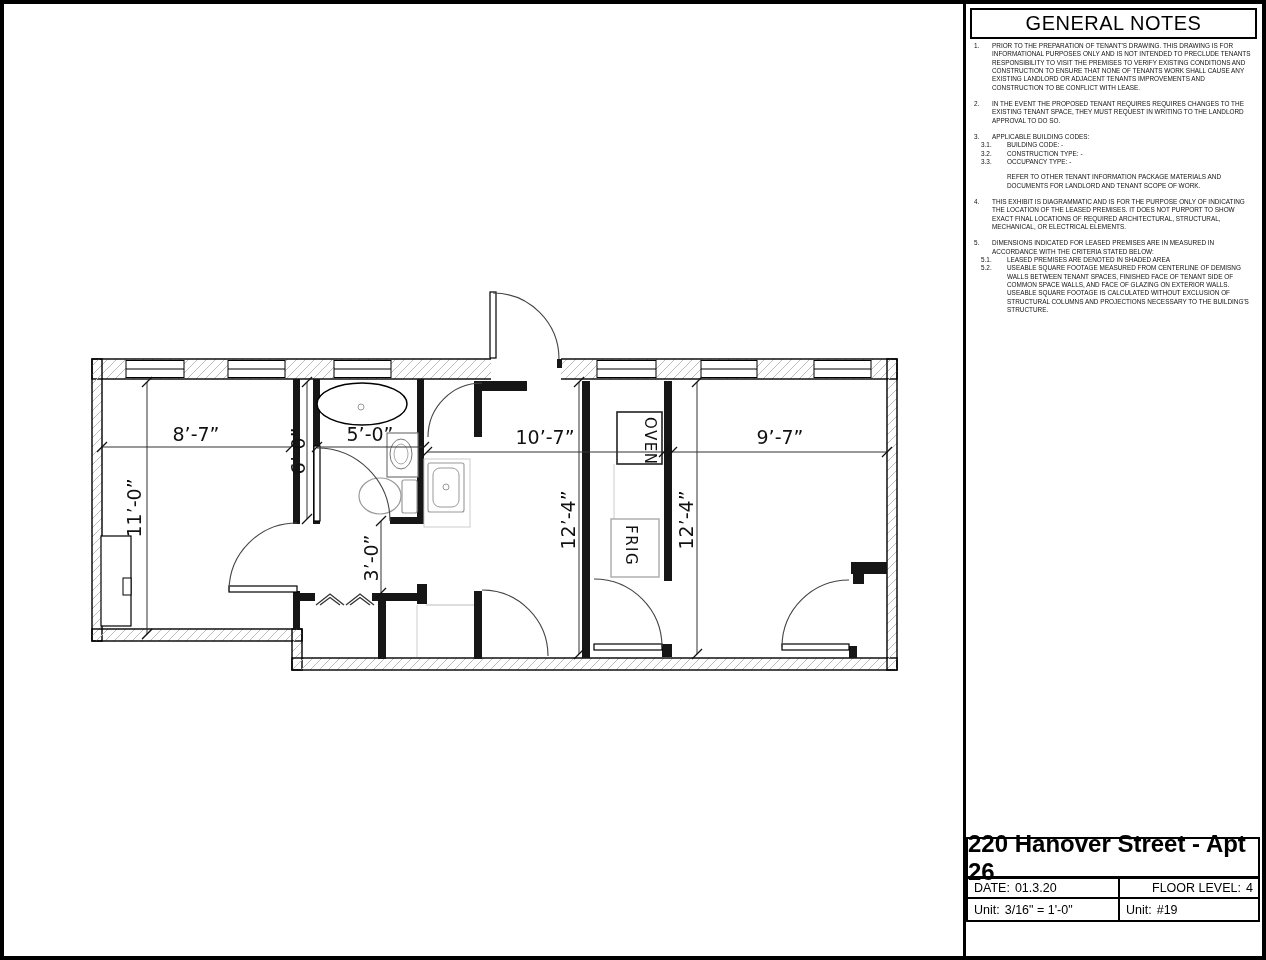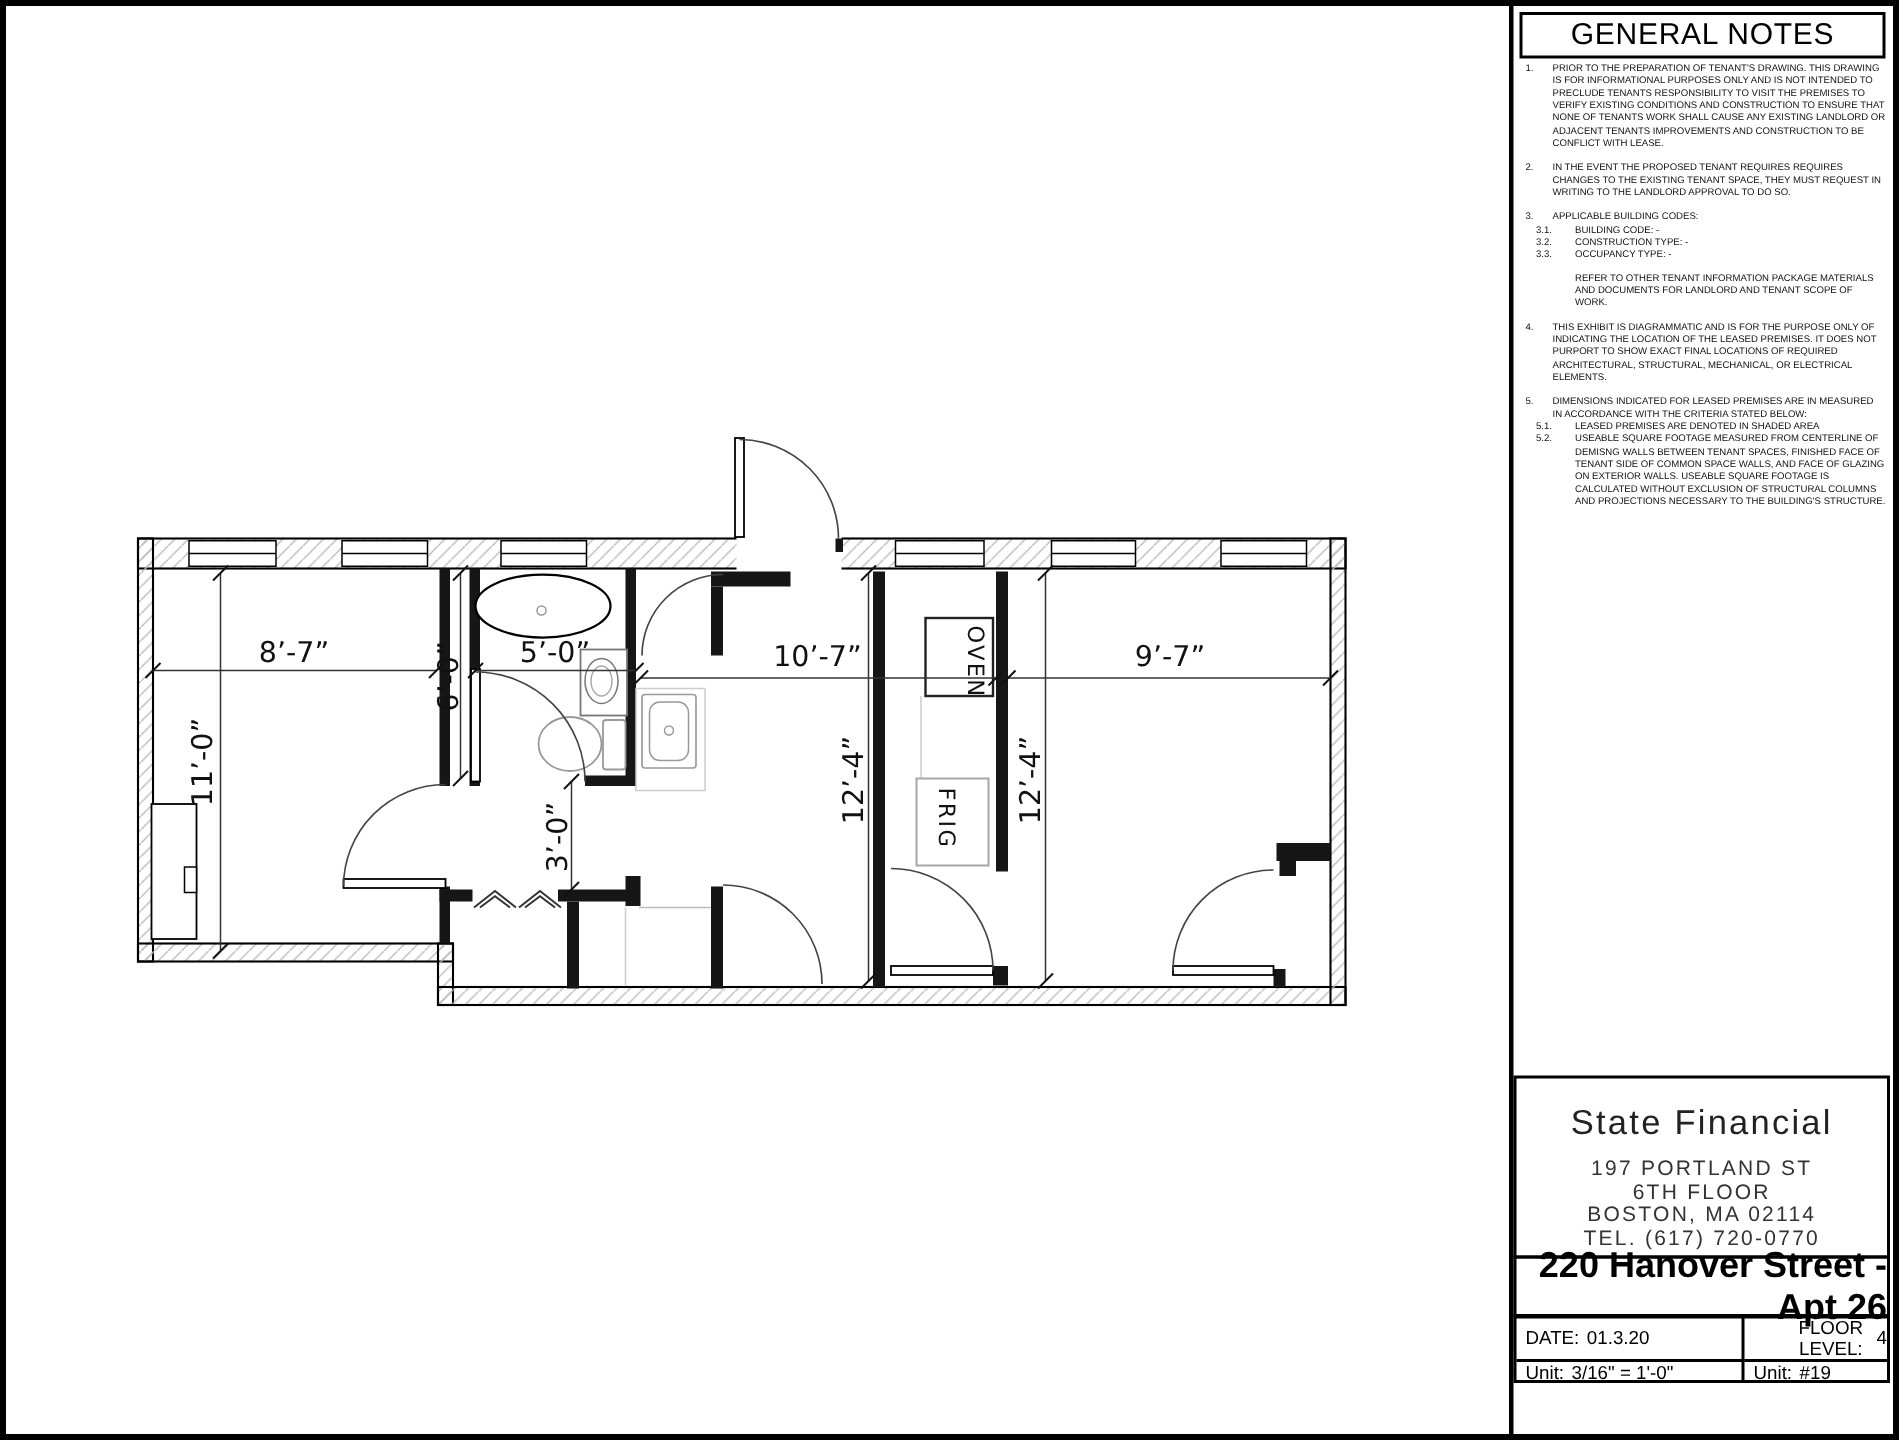--- a/index.html
+++ b/index.html
@@ -2,42 +2,42 @@
 <html><head>
 <meta charset="utf-8">
 <style>
   html,body{margin:0;padding:0;background:#fff;}
   .sheet{position:relative;width:1266px;height:960px;box-sizing:border-box;
          border:4px solid #000;background:#fff;overflow:hidden;
          font-family:"Liberation Sans",sans-serif;}
   .plan-area{position:absolute;left:0;top:0;width:959px;height:952px;}
   .plan-area svg{display:block;width:100%;height:100%;}
 
-  .panel{position:absolute;top:0;right:0;width:256px;height:952px;
+  .panel{position:absolute;top:0;right:0;width:299px;height:952px;
          border-left:3px solid #000;box-sizing:border-box;background:#fff;}
   .gn-box{position:absolute;top:4px;left:4px;right:5px;height:27px;
           border:2.5px solid #000;display:flex;align-items:center;justify-content:center;
           font-size:20px;color:#000;letter-spacing:.5px;}
   .notes{position:absolute;top:38px;left:8px;right:5px;font-size:6.4px;
          line-height:1.3;color:#111;}
   .note-item{display:flex;margin-bottom:8px;}
   .note-num{width:18px;flex:none;}
   .note-text{flex:1;}
   .sub{display:flex;}
   .sub-num{width:26px;flex:none;padding-left:7px;}
   .sub-text{flex:1;}
   .sub-note{margin:7px 0 0 33px;}
 
   .firm-box{position:absolute;top:713px;left:0;right:2px;height:122px;
             border:2.5px solid #000;text-align:center;color:#222;box-sizing:border-box;}
   .firm-name{margin-top:16px;font-size:23px;letter-spacing:1.5px;}
   .firm-addr{margin-top:9px;font-size:14px;letter-spacing:1.5px;line-height:1.12;color:#333;}
   .title-box{position:absolute;top:833px;left:0;right:2px;height:42px;border:2.5px solid #000;
              display:flex;align-items:center;justify-content:center;
-             font-weight:bold;font-size:24px;color:#000;box-sizing:border-box;text-align:right;}
+             font-weight:bold;font-size:24px;color:#000;box-sizing:border-box;}
   .info-grid{position:absolute;top:872px;left:0;right:2px;height:46px;border:2.5px solid #000;
              display:grid;grid-template-columns:152px 1fr;grid-template-rows:1fr 1fr;
              box-sizing:border-box;font-size:12.5px;color:#000;}
   .cell{display:flex;align-items:center;padding-left:6px;gap:5px;text-align:center;}
   .c-tl{border-right:2px solid #000;border-bottom:2px solid #000;}
   .c-tr{border-bottom:2px solid #000;padding-left:32px;}
   .c-bl{border-right:2px solid #000;}
   .footer-box{position:absolute;top:915px;left:0;right:2px;height:37px;border:2.5px solid #000;
               display:flex;align-items:center;justify-content:center;font-size:19px;color:#000;
               box-sizing:border-box;letter-spacing:.5px;}
@@ -278,29 +278,20 @@
           <span class="sub-num">5.1.</span>
           <span class="sub-text">LEASED PREMISES ARE DENOTED IN SHADED AREA</span>
         </div>
         <div class="sub">
           <span class="sub-num">5.2.</span>
           <span class="sub-text">USEABLE SQUARE FOOTAGE MEASURED FROM CENTERLINE OF DEMISNG WALLS BETWEEN TENANT SPACES, FINISHED FACE OF TENANT SIDE OF COMMON SPACE WALLS, AND FACE OF GLAZING ON EXTERIOR WALLS.  USEABLE SQUARE FOOTAGE IS CALCULATED WITHOUT EXCLUSION OF STRUCTURAL COLUMNS AND PROJECTIONS NECESSARY TO THE BUILDING'S STRUCTURE.</span>
         </div>
       </div>
     </div>
 
-    <div class="firm-box">
-      <div class="firm-name">State Financial</div>
-      <div class="firm-addr">
-        <div>197 PORTLAND ST</div>
-        <div>6TH FLOOR</div>
-        <div>BOSTON, MA 02114</div>
-        <div>TEL. (617) 720-0770</div>
-      </div>
-    </div>
 
     <div class="title-box">220 Hanover Street - Apt 26</div>
 
     <div class="info-grid">
       <div class="cell c-tl">
         <span>DATE:</span>
         <span>01.3.20</span>
       </div>
       <div class="cell c-tr">
         <span>FLOOR LEVEL:</span>

